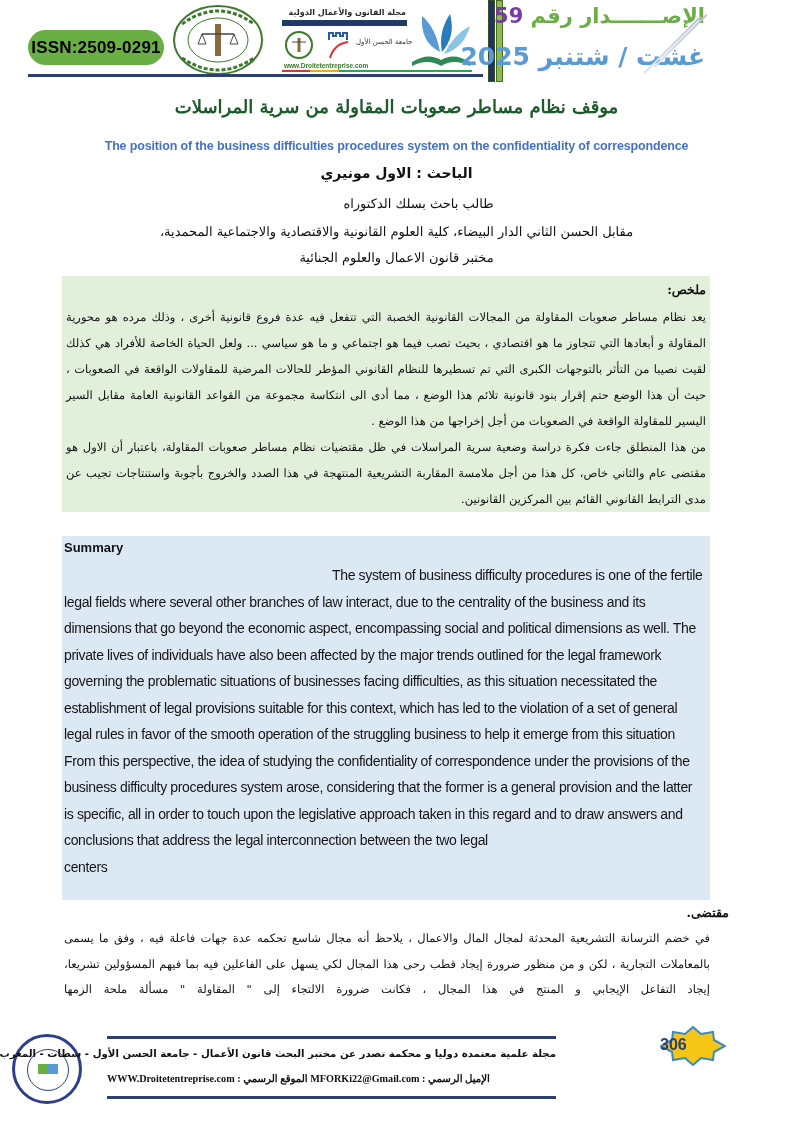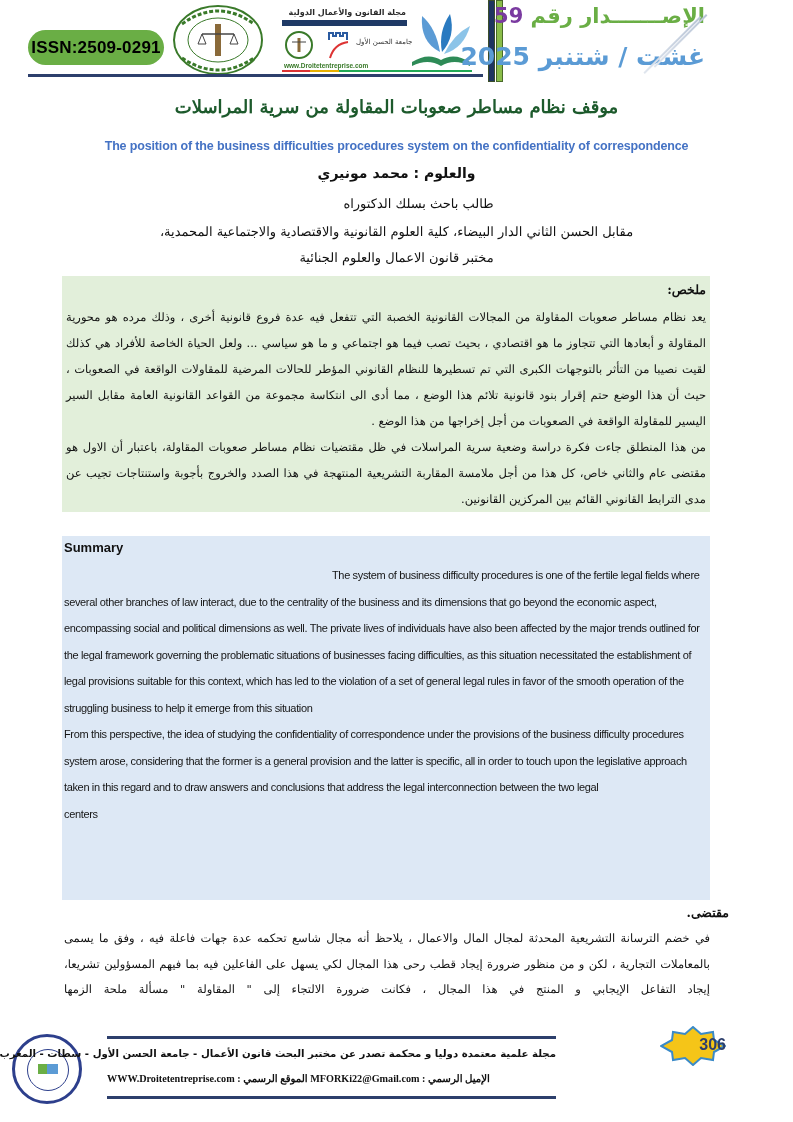--- a/index.html
+++ b/index.html
@@ -34,39 +34,39 @@
 
   
   .box-ar { position: absolute; left: 62px; top: 276px; width: 648px; height: 236px; background: #e2efda; }
   .box-ar .heading { position: absolute; right: 4px; top: 6px; direction: rtl; font-family: "DejaVu Serif", serif; font-weight: bold; font-size: 12.5px; }
   .box-ar .body { position: absolute; left: 4px; right: 4px; top: 28px; direction: rtl; text-align: justify; font-family: "DejaVu Serif", serif; font-size: 11.5px; line-height: 26px; }
   .box-ar .body p { margin: 0; text-align-last: right; }
 
   
   .box-en { position: absolute; left: 62px; top: 536px; width: 648px; height: 364px; background: #dde8f5; }
   .box-en .heading { position: absolute; left: 2px; top: 4px; font-family: "Liberation Sans", sans-serif; font-weight: bold; font-size: 13px; }
-  .box-en .body { position: absolute; left: 2px; right: 6px; top: 26px; font-family: "Liberation Sans Narrow", "Liberation Sans", sans-serif; font-size: 11px; line-height: 26.5px; color: #151515; letter-spacing: -0.35px; }
+  .box-en .body { position: absolute; left: 2px; right: 6px; top: 26px; font-family: "Liberation Sans Narrow", "Liberation Sans", sans-serif; font-size: 14px; line-height: 26.5px; color: #151515; letter-spacing: -0.35px; }
   .box-en .body p { margin: 0; }
   .box-en .indent { display: inline-block; width: 268px; }
 
   
   .intro-heading { position: absolute; right: 64px; top: 905px; direction: rtl; font-family: "DejaVu Serif", serif; font-weight: bold; font-size: 12.5px; }
   .intro-body { position: absolute; left: 64px; width: 646px; top: 926px; direction: rtl; text-align: justify; text-align-last: justify; font-family: "DejaVu Serif", serif; font-size: 11.5px; line-height: 25.5px; }
 
   
   .seal { position: absolute; left: 12px; top: 1034px; width: 70px; height: 70px; border-radius: 50%; border: 3px solid #2d3f8c; box-sizing: border-box; background: #fff; }
   .seal-inner { position: absolute; left: 12px; top: 12px; width: 40px; height: 40px; border-radius: 50%; border: 1px solid #2d3f8c; }
   .seal-core { position: absolute; left: 10px; top: 14px; width: 20px; height: 10px; background: linear-gradient(90deg,#6aae45 0 45%, #5b9bd5 45% 100%); }
   .footer-rule { position: absolute; left: 107px; width: 449px; height: 3px; background: #2d3f6c; }
   .footer-rule.top { top: 1036px; }
   .footer-rule.bot { top: 1096px; }
   .footer-line1 { position: absolute; left: 107px; width: 449px; top: 1048px; direction: rtl; text-align: right; font-family: "DejaVu Sans", sans-serif; font-weight: bold; font-size: 10.2px; white-space: nowrap; }
   .footer-line2 { position: absolute; left: 107px; width: 449px; top: 1073px; direction: rtl; text-align: left; font-family: Liberation Serif, serif; font-weight: bold; font-size: 10.2px; white-space: nowrap; }
   .page-badge { position: absolute; left: 660px; top: 1026px; width: 66px; height: 40px; }
-  .page-badge .num { position: absolute; left: 0; right: 0; top: 10px; text-align: right; font-family: "Liberation Sans", sans-serif; font-weight: bold; font-size: 16px; color: #2d3f6c; }
+  .page-badge .num { position: absolute; left: 0; right: 0; top: 10px; text-align: left; font-family: "Liberation Sans", sans-serif; font-weight: bold; font-size: 16px; color: #2d3f6c; }
 </style>
 </head>
 <body>
 
 <div class="issn">ISSN:2509-0291</div>
 
 <svg class="logo-lab" viewBox="0 0 92 72">
   <ellipse cx="46" cy="36" rx="44" ry="34" fill="#fff" stroke="#3a7a2a" stroke-width="2"></ellipse>
   <ellipse cx="46" cy="36" rx="30" ry="22" fill="none" stroke="#3a7a2a" stroke-width="1"></ellipse>
   <rect x="43" y="20" width="6" height="32" fill="#8a6a3a"></rect>
@@ -107,21 +107,21 @@
   <span>الإصـــــــدار رقم</span>
   <span class="num">59</span>
 </div>
 <div class="date-line">غشت / شتنبر 2025</div>
 <div class="diag"></div>
 <div class="diag b"></div>
 <div class="header-rule"></div>
 
 <div class="ar-title">موقف نظام مساطر صعوبات المقاولة من سرية المراسلات</div>
 <div class="en-title">The position of the business difficulties procedures system on the confidentiality of correspondence</div>
-<div class="author">والعلوم : محمد مونيري</div>
+<div class="author">الباحث : الاول مونيري</div>
 <div class="aff a1">طالب باحث بسلك الدكتوراه</div>
 <div class="aff a2">مقابل الحسن الثاني الدار البيضاء، كلية العلوم القانونية والاقتصادية والاجتماعية المحمدية،</div>
 <div class="aff a3">مختبر قانون الاعمال والعلوم الجنائية</div>
 
 <div class="box-ar">
   <div class="heading">ملخص:</div>
   <div class="body">
     <p>يعد نظام مساطر صعوبات المقاولة من المجالات القانونية الخصبة التي تتفعل فيه عدة فروع قانونية أخرى ، وذلك مرده هو محورية المقاولة و أبعادها التي تتجاوز ما هو اقتصادي ، بحيث تصب فيما هو اجتماعي و ما هو سياسي ... ولعل الحياة الخاصة للأفراد هي كذلك لقيت نصيبا من التأثر بالتوجهات الكبرى التي تم تسطيرها للنظام القانوني المؤطر للحالات المرضية للمقاولات الواقعة في الصعوبات ، حيث أن هذا الوضع حتم إقرار بنود قانونية تلائم هذا الوضع ، مما أدى الى انتكاسة مجموعة من القواعد القانونية العامة  مقابل السير اليسير للمقاولة الواقعة في الصعوبات من أجل إخراجها من هذا الوضع .</p>
     <p>من هذا المنطلق جاءت فكرة دراسة وضعية سرية المراسلات في ظل مقتضيات نظام مساطر صعوبات المقاولة، باعتبار أن الاول هو مقتضى عام والثاني خاص، كل هذا من أجل ملامسة المقاربة التشريعية المنتهجة في هذا الصدد والخروج بأجوبة واستنتاجات تجيب عن مدى الترابط القانوني القائم بين المركزين القانونين.</p>
   </div>

